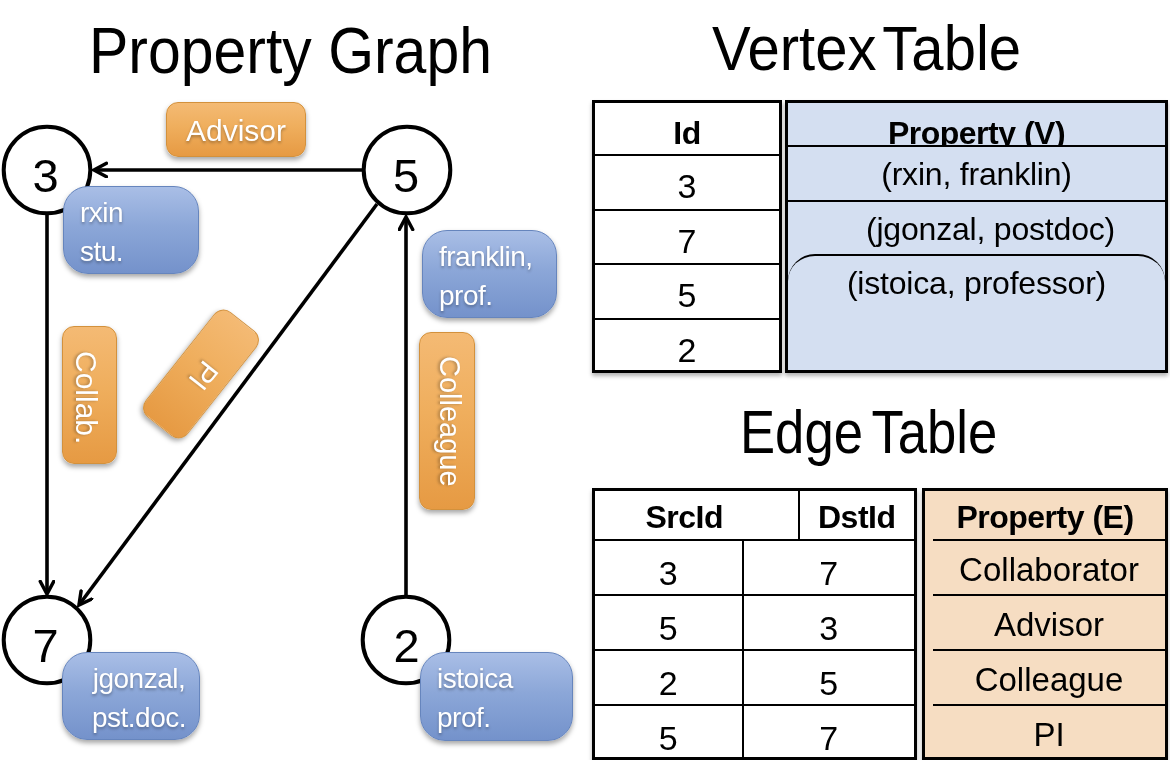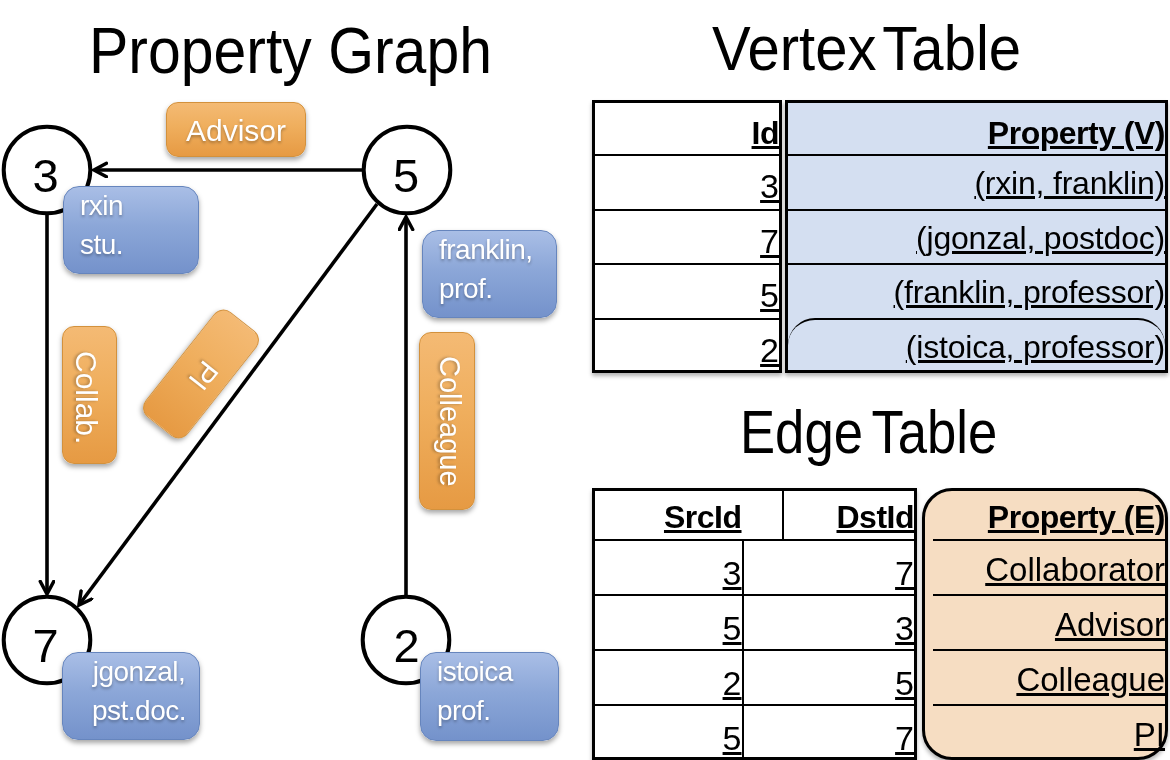--- a/index.html
+++ b/index.html
@@ -10,32 +10,32 @@
 
   
   .obox {
     position:absolute; border-radius:12px;
     background:linear-gradient(180deg,#f4ba74 0%,#efae5d 45%,#e69a43 100%);
     border:1.5px solid #d3913c;
     box-shadow:0 3px 5px rgba(0,0,0,0.35);
     color:#fff; text-align:center; text-shadow:0 2px 3px rgba(0,0,0,0.3);
   }
   .bbox {
-    position:absolute; border-radius:16px;
+    position:absolute; border-radius:25px;
     background:linear-gradient(180deg,#a9bee6 0%,#8ca7d8 45%,#7492cb 100%);
     border:1.5px solid #6685bd;
     box-shadow:0 3px 5px rgba(0,0,0,0.35);
-    color:#fff; font-size:28px; letter-spacing:-0.5px; line-height:38.5px; padding:0 0 0 16px; text-shadow:0 2px 3px rgba(0,0,0,0.3);
+    color:#fff; font-size:28px; letter-spacing:-0.5px; line-height:38.5px; padding:7px 0 0 16px; text-shadow:0 2px 3px rgba(0,0,0,0.3);
   }
   .vert { writing-mode:vertical-rl; text-orientation:mixed; }
 
   
   .tbl { position:absolute; border:3px solid #000; background:#fff;
          box-shadow:0 3px 4px rgba(0,0,0,0.3); }
-  .tbl .row { border-top:2.5px solid #000; text-align:right; overflow:hidden;text-decoration:underline; }
+  .tbl .row { border-top:2.5px solid #000; text-align:center; overflow:hidden; }
   .tbl .row:first-child { border-top:none; }
   .hdr { font-weight:bold; font-size:32px; letter-spacing:-0.5px; }
   .num { font-size:34px; }
   .prop { font-size:32px; letter-spacing:-0.2px; }
   .eprop { font-size:33px;margin-left:8px; }
 </style>
 </head>
 <body>
 
 <div class="title" id="t1" style="left:88.5px; top:14px; font-size:64px; transform:scaleX(0.921);">Property Graph</div>
@@ -69,58 +69,57 @@
 </svg>
 
 <div class="obox" style="left:166px; top:102px; width:140px; height:55px; font-size:30px; line-height:55px;">Advisor</div>
 <div class="obox vert" style="left:62px; top:326px; width:55px; height:138px; font-size:30px; line-height:48px; text-align:center; padding:6px 6px 0 0;">Collab.</div>
 <div class="obox vert" style="left:174px; top:307px; width:54px; height:134px; font-size:29px; line-height:46px; text-align:center; transform:rotate(38.4deg);">PI</div>
 <div class="obox vert" style="left:419px; top:332px; width:56px; height:178px; font-size:29px; line-height:48px; text-align:center;">Colleague</div>
 
 <div class="bbox" style="left:63px;  top:186px; width:136px; height:88px;">rxin<br>stu.</div>
 <div class="bbox" style="left:422px; top:186px; width:135px; height:88px;margin-top:44px;">franklin,<br>prof.</div>
 <div class="bbox" style="left:62px;  top:652px; width:138px; height:88px;text-align:center;">jgonzal,<br>pst.doc.</div>
-<div class="bbox" style="left:420px; top:652px; width:139px; height:89px;">istoica<br>prof.</div>
+<div class="bbox" style="left:420px; top:652px; width:153px; height:89px;">istoica<br>prof.</div>
 
 <div class="tbl" style="left:592px; top:100px; width:190px; height:273px;">
   <div class="row hdr" style="height:51px; line-height:61px;">Id</div>
   <div class="row num" style="height:55px; line-height:60px;">3</div>
   <div class="row num" style="height:54px; line-height:60px;">7</div>
   <div class="row num" style="height:54.5px; line-height:60px;">5</div>
   <div class="row num" style="height:56px; line-height:60px;">2</div>
 </div>
 <div class="tbl" style="left:785px; top:100px; width:383px; height:273px; background:#d4dff1;">
-  <div class="row hdr" style="height:51px; line-height:61px;">Property (V)</div>
+  <div class="row hdr" style="height:42px; line-height:61px;">Property (V)</div>
   <div class="row prop" style="height:55px; line-height:55px;">(rxin, franklin)</div>
   <div class="row prop" style="height:54px; line-height:55px;padding-left:28px;">(jgonzal, postdoc)</div>
-  <div class="row prop" style="height:54.5px; line-height:55px;">(franklin, professor)</div>
   <div class="row prop" style="height:56px; line-height:55px;border-radius:27px;">(istoica, professor)</div>
 </div>
 
 <div class="tbl" style="left:592px; top:488px; width:325px; height:272px;">
   <div class="row" style="height:48px; display:flex;">
-    <div class="hdr" style="width:146.5px; line-height:52px;">SrcId</div>
+    <div class="hdr" style="width:146.5px; line-height:52px;margin-left:16px;">SrcId</div>
     <div class="hdr" style="border-left:2.5px solid #000; flex:1; line-height:52px;margin-left:40px;">DstId</div>
   </div>
   <div class="row" style="height:55px; display:flex;">
     <div class="num" style="width:146.5px; line-height:65px;">3</div>
     <div class="num" style="border-left:2.5px solid #000; flex:1; line-height:65px;">7</div>
   </div>
   <div class="row" style="height:55px; display:flex;">
     <div class="num" style="width:146.5px; line-height:65px;">5</div>
     <div class="num" style="border-left:2.5px solid #000; flex:1; line-height:65px;">3</div>
   </div>
   <div class="row" style="height:55px; display:flex;">
     <div class="num" style="width:146.5px; line-height:65px;">2</div>
     <div class="num" style="border-left:2.5px solid #000; flex:1; line-height:65px;">5</div>
   </div>
   <div class="row" style="height:53px; display:flex;">
     <div class="num" style="width:146.5px; line-height:65px;">5</div>
     <div class="num" style="border-left:2.5px solid #000; flex:1; line-height:65px;">7</div>
   </div>
 </div>
-<div class="tbl" style="left:922px; top:488px; width:246px; height:272px; background:#f6ddc2;border-radius:30px;">
+<div class="tbl" style="left:922px; top:488px; width:246px; height:272px; background:#f6ddc2;">
   <div class="row hdr" style="height:48px; line-height:52px;">Property (E)</div>
   <div class="row eprop" style="height:55px; line-height:58px;">Collaborator</div>
   <div class="row eprop" style="height:55px; line-height:58px;">Advisor</div>
   <div class="row eprop" style="height:55px; line-height:58px;">Colleague</div>
   <div class="row eprop" style="height:53px; line-height:58px;">PI</div>
 </div>
 
 </body></html>

